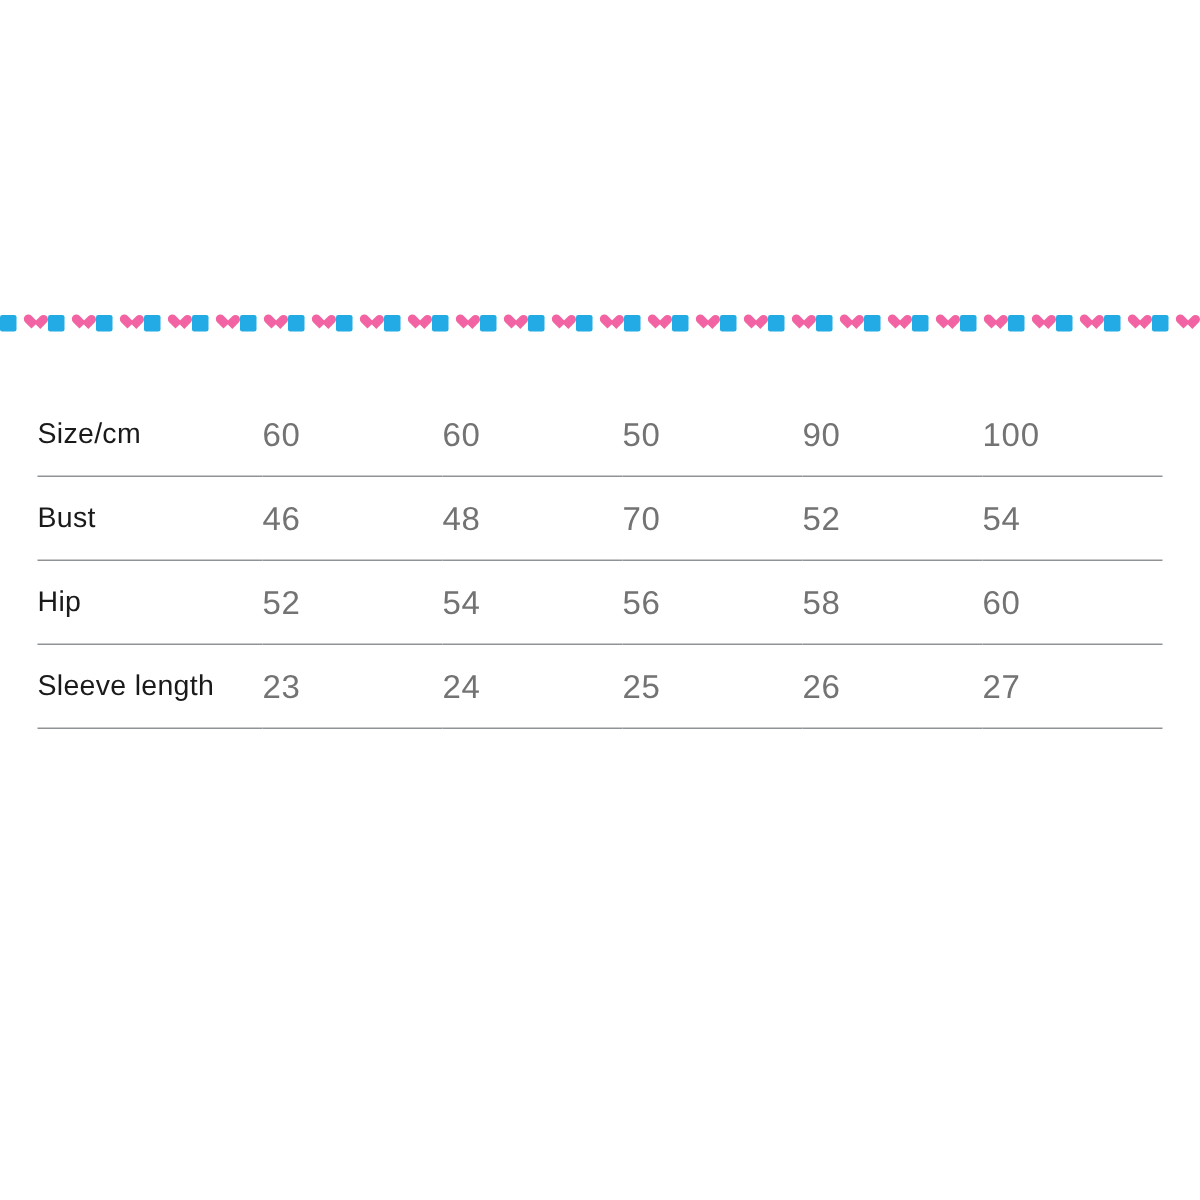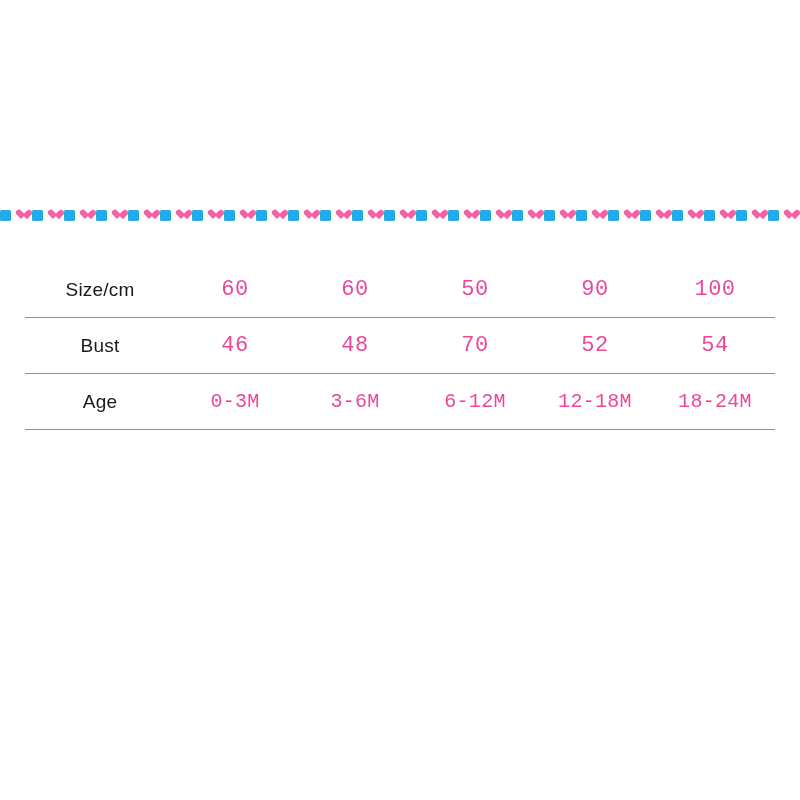--- a/index.html
+++ b/index.html
@@ -76,41 +76,40 @@
     margin: 36px auto 0 auto;
     width: 750px;
   }
   table.size-table {
     width: 100%;
     border-collapse: collapse;
     table-layout: fixed;
   }
   table.size-table td {
     height: 55px;
-    text-align: center;
     vertical-align: middle;
     border-bottom: 1.4px solid #8f9396;
     padding: 0;
   }
   table.size-table tr:first-child td {
     border-top: none;
   }
   .col-label { width: 150px; }
   .col-val   { width: 120px; }
 
   .row-label {
     font-family: "Liberation Sans", sans-serif;
     font-size: 19px;
     color: #1a1a1a;
     letter-spacing: 0.2px;
   }
   .cell-value {
-    font-family: Liberation Mono, monospace;
+    font-family: Liberation Sans, sans-serif;
     font-size: 22px;
-    color: #ec4899;
+    color: #737373;
     letter-spacing: 0.5px;
   }
   .cell-value.age {
     font-size: 20px;
     letter-spacing: 0.3px;
   }
 </style>
 </head>
 <body>
 
@@ -240,22 +239,30 @@
         </tr>
         <tr>
           <td class="row-label">Bust</td>
           <td class="cell-value">46</td>
           <td class="cell-value">48</td>
           <td class="cell-value">70</td>
           <td class="cell-value">52</td>
           <td class="cell-value">54</td>
         </tr>
         <tr>
-          <td class="row-label">Age</td>
-          <td class="cell-value age">0-3M</td>
-          <td class="cell-value age">3-6M</td>
-          <td class="cell-value age">6-12M</td>
-          <td class="cell-value age">12-18M</td>
-          <td class="cell-value age">18-24M</td>
+          <td class="row-label">Hip</td>
+          <td class="cell-value">52</td>
+          <td class="cell-value">54</td>
+          <td class="cell-value">56</td>
+          <td class="cell-value">58</td>
+          <td class="cell-value">60</td>
+        </tr>
+        <tr>
+          <td class="row-label">Sleeve length</td>
+          <td class="cell-value">23</td>
+          <td class="cell-value">24</td>
+          <td class="cell-value">25</td>
+          <td class="cell-value">26</td>
+          <td class="cell-value">27</td>
         </tr>
       </tbody>
   </table>
 </div>
 
 </body></html>

